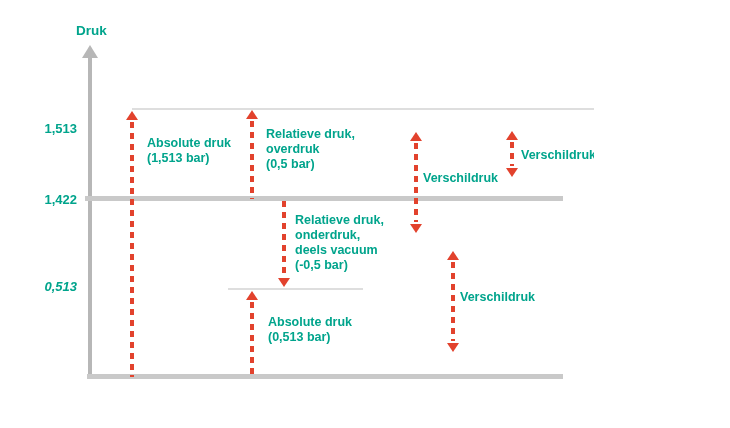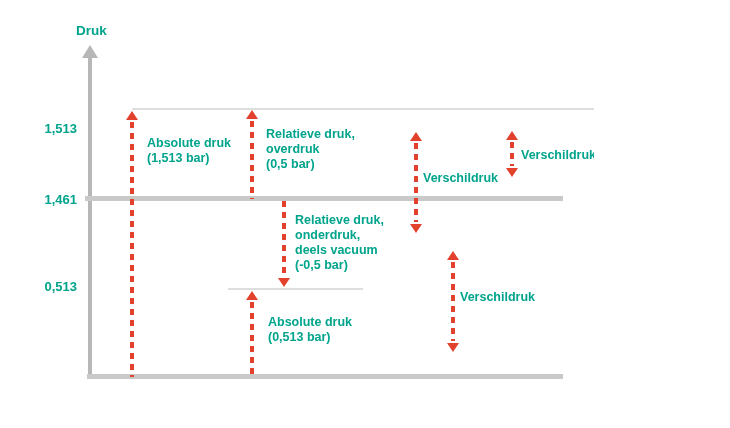--- a/index.html
+++ b/index.html
@@ -80,22 +80,22 @@
 </head>
 <body>
 
 <div class="canvas">
 
   <div class="axis-head" style="left:82px;top:45px;"></div>
   <div class="yaxis" style="left:88px;top:56px;height:323px;"></div>
   <div class="axis-label" style="left:76px;top:23px;">Druk</div>
 
   <div class="tick" style="top:90px;margin-top:31px;">1,513</div>
-  <div class="tick" style="top:192px;">1,461</div>
-  <div class="tick" style="top:279px;">0,513</div>
+  <div class="tick" style="top:192px;">1,422</div>
+  <div class="tick" style="top:279px;font-style:italic;">0,513</div>
 
   <div class="hline thin" style="left:132px;top:108px;width:471px;"></div>
   <div class="hline thick" style="left:85px;top:196px;width:478px;"></div>
   <div class="hline thin" style="left:228px;top:288px;width:135px;"></div>
   <div class="hline thick" style="left:87px;top:374px;width:476px;"></div>
 
   <div class="varrow" style="left:125px;top:111px;height:266px;">
     <div class="tri tri-up"></div>
     <div class="dash"></div>
   </div>

